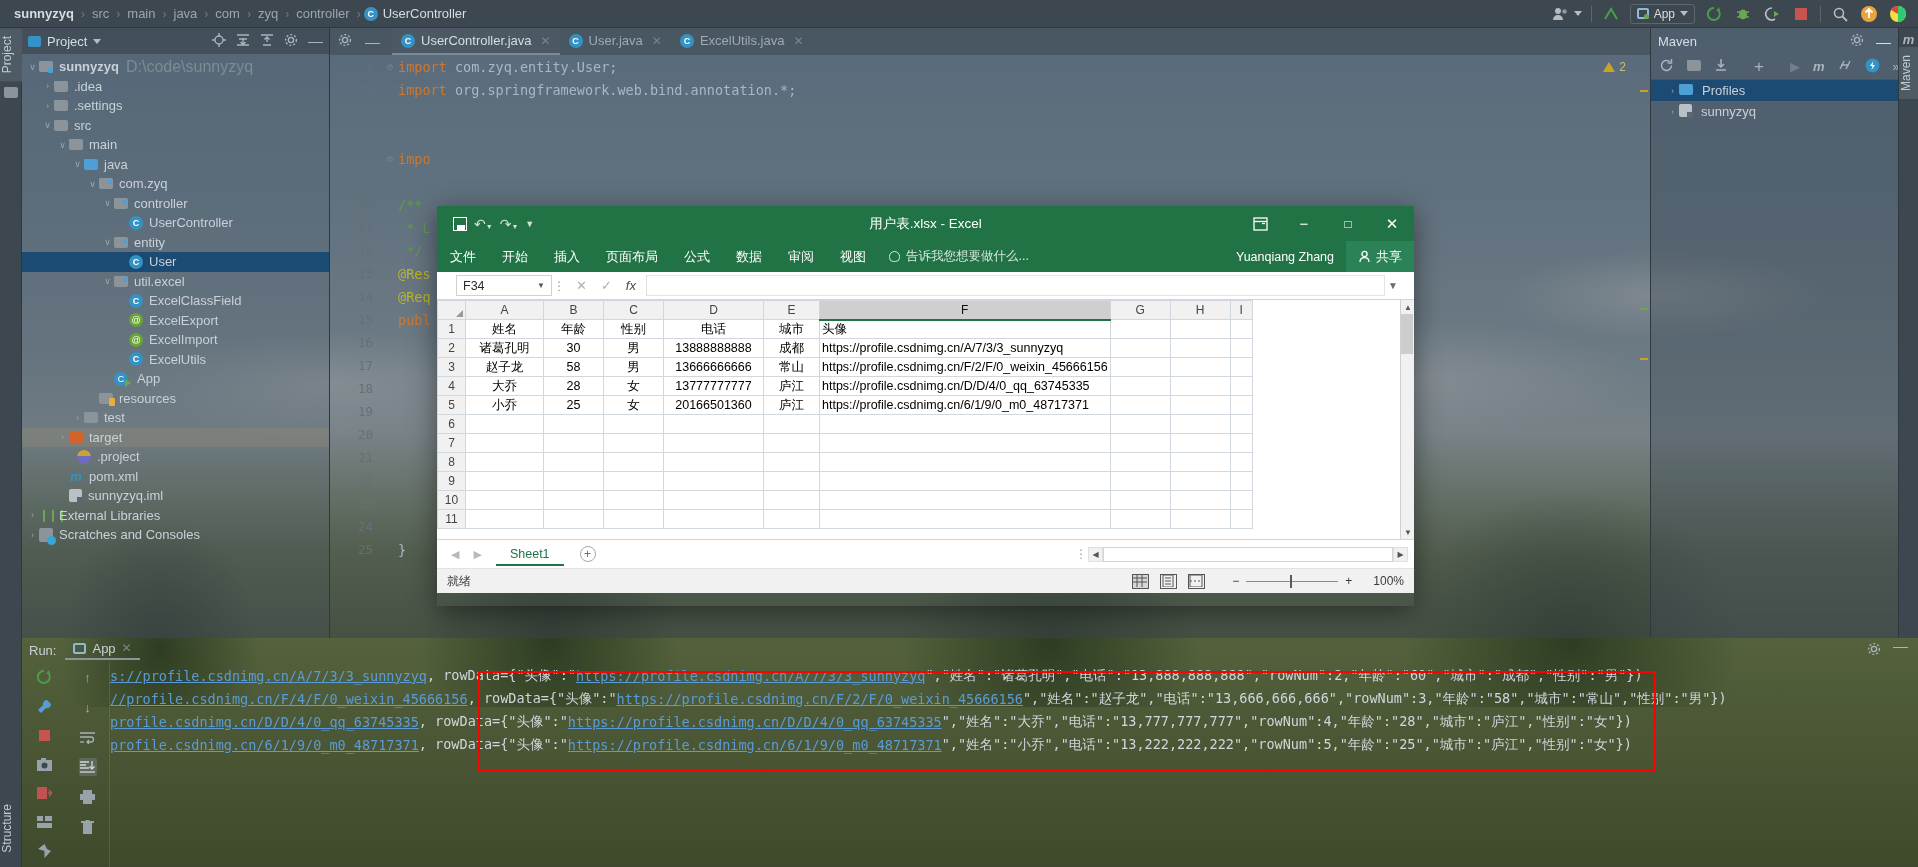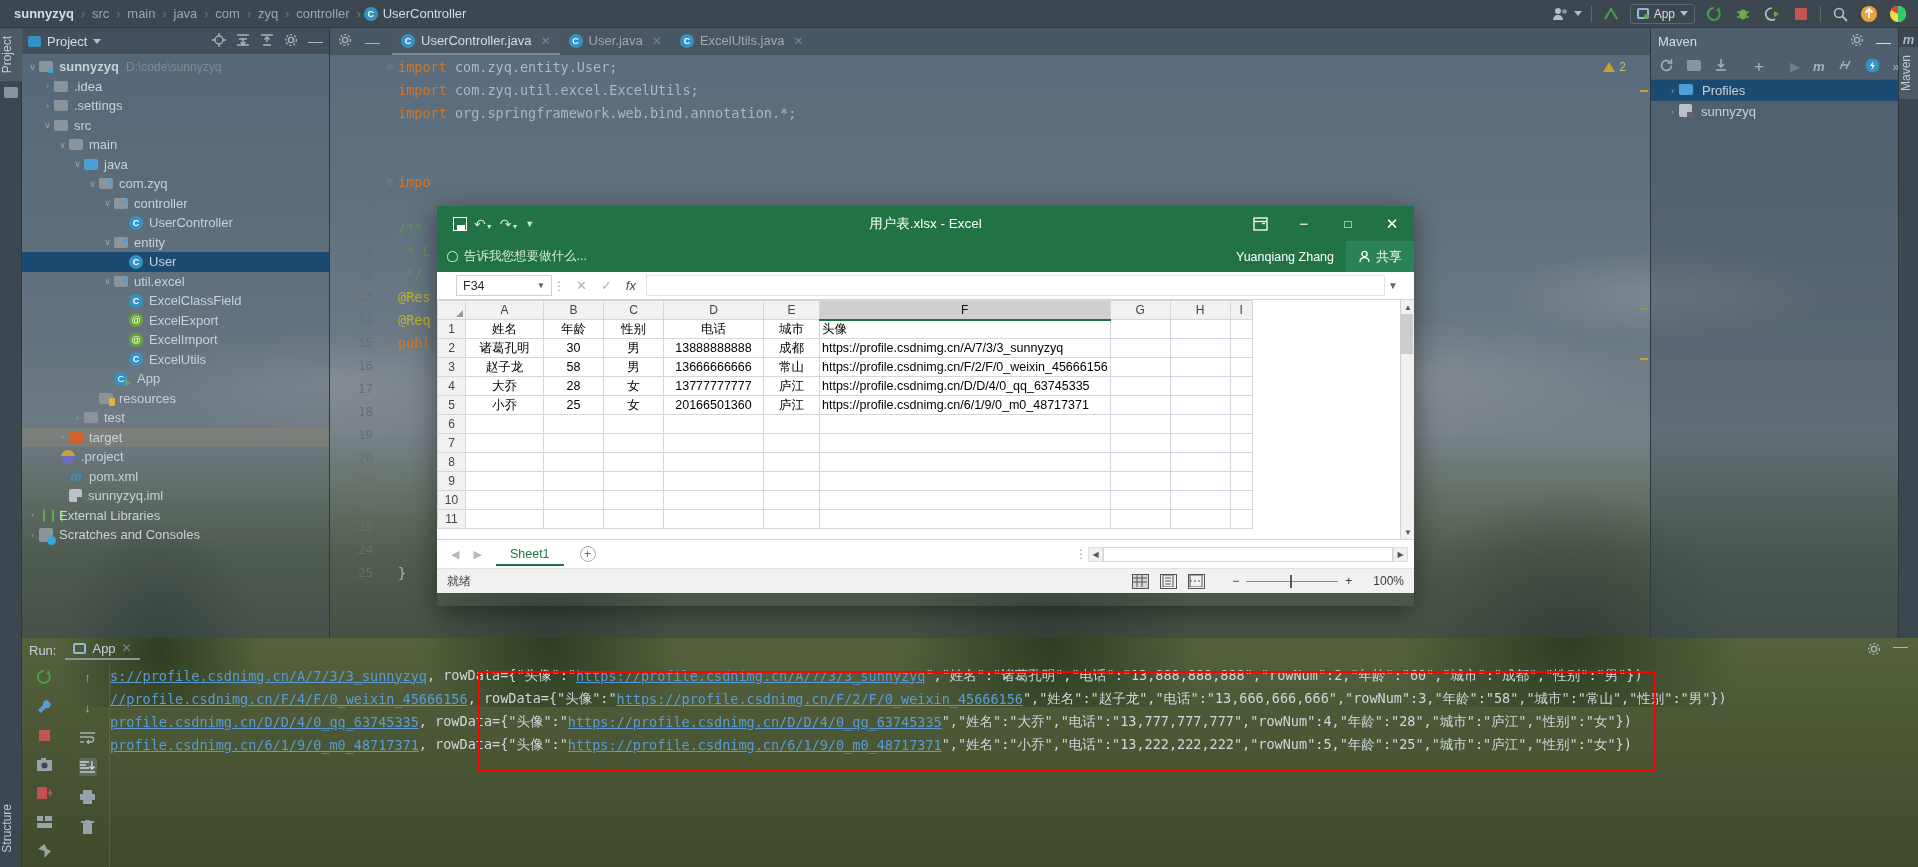--- a/index.html
+++ b/index.html
@@ -88,21 +88,21 @@
   .trow.sel2 { background:rgba(140,135,120,.45); }
   .arrow { width:13px; text-align:center; color:#9aa7b0; font-size:9px; flex:none;}
   .folder { width:14px;height:11px;background:#8b949b;border-radius:1px 2px 2px 2px;display:inline-block;margin-right:5px;flex:none;position:relative;}
   .folder.blue{background:#4d9fd6;}
   .folder.orange{background:#d2622a;}
   .folder.pkg{background:#8b949b;}
   .folder.pkg::after{content:"";position:absolute;right:1px;top:2px;width:4px;height:4px;background:#4d9fd6;border-radius:1px;}
   .folder.mod::after{content:"";position:absolute;right:0px;bottom:-1px;width:5px;height:5px;background:#4d9fd6;border-radius:1px;}
   .folder.res::after{content:"";position:absolute;right:-2px;bottom:-2px;width:6px;height:8px;background:#e8b03a;border-radius:1px;}
   .tlabel { margin-left:1px; }
-  .tpath { color:#7f8b94; margin-left:7px; font-size:12px;}
+  .tpath { color:#7f8b94; margin-left:7px; font-size:16px;}
   .ico-m { color:#3592c4; font-style:italic; font-weight:bold; font-size:13px; width:14px; display:inline-block; margin-right:5px; text-align:center; flex:none;}
   .ico-iml { width:13px;height:13px;background:#b9c0c6;border-radius:2px;display:inline-block;margin-right:5px;flex:none;position:relative;}
   .ico-iml::after{content:"";position:absolute;right:-1px;bottom:-1px;width:6px;height:6px;background:#5b6670;}
   .ico-proj { width:14px;height:14px;border-radius:50%;background:linear-gradient(180deg,#caa23a 45%,#6f6bbf 45%);display:inline-block;margin-right:5px;flex:none;}
   .ico-lib { display:inline-block;margin-right:5px;width:14px;flex:none;color:#6aa84f;letter-spacing:-1px;font-size:12px;}
   .ico-scratch{width:14px;height:14px;display:inline-block;margin-right:5px;flex:none;position:relative;background:#8b949b;border-radius:2px;}
   .ico-scratch::after{content:"";position:absolute;right:-3px;bottom:-3px;width:9px;height:9px;border-radius:50%;background:#37a6d9;}
 
   
   .editor-area {
@@ -518,21 +518,21 @@
         </span>
         <span class="tlabel">test</span>
       </div>
       <div class="trow sel2" style="padding-left: 34px;">
         <span class="arrow">›</span>
         <span style="display: flex; align-items: center;">
           <span class="folder orange"></span>
         </span>
         <span class="tlabel">target</span>
       </div>
-      <div class="trow" style="padding-left: 26px;">
+      <div class="trow" style="padding-left: 42px;">
         <span class="arrow"></span>
         <span style="display: flex; align-items: center;">
           <span class="ico-proj"></span>
         </span>
         <span class="tlabel">.project</span>
       </div>
       <div class="trow" style="padding-left: 34px;">
         <span class="arrow"></span>
         <span style="display: flex; align-items: center;">
           <span class="ico-m">m</span>
@@ -596,25 +596,20 @@
     <span class="warn-tri"></span>
     <span>2</span>
   </div>
   <div class="code" id="code">
       <div class="cline">
         <span class="lnum">3</span>
         <span class="fold">⊖</span>
         <span class="ctext"><span class="kw">import</span> com.zyq.entity.User;</span>
       </div>
       <div class="cline">
-        <span class="lnum">4</span>
-        <span class="fold"></span>
-        <span class="ctext"><span class="kw">import</span> com.zyq.util.excel.ExcelUtils;</span>
-      </div>
-      <div class="cline">
         <span class="lnum">5</span>
         <span class="fold"></span>
         <span class="ctext"><span class="kw">import</span> org.springframework.web.bind.annotation.*;</span>
       </div>
       <div class="cline">
         <span class="lnum">6</span>
         <span class="fold"></span>
       </div>
       <div class="cline">
         <span class="lnum">7</span>
@@ -797,20 +792,30 @@
             <path d="M1 4.5h13" stroke="#fff" stroke-width="1.3"></path>
             <path d="M9 6.5h3" stroke="#fff" stroke-width="1.3"></path>
           </svg>
       </span>
       <span class="xl-wb">−</span>
       <span class="xl-wb" style="font-size:12px">□</span>
       <span class="xl-wb">✕</span>
     </div>
   </div>
   <div class="xl-ribbon">
+    <span id="ribbon-tabs" style="display:flex;">
+        <span class="xl-tab">文件</span>
+        <span class="xl-tab">开始</span>
+        <span class="xl-tab">插入</span>
+        <span class="xl-tab">页面布局</span>
+        <span class="xl-tab">公式</span>
+        <span class="xl-tab">数据</span>
+        <span class="xl-tab">审阅</span>
+        <span class="xl-tab">视图</span>
+      </span>
     <span class="xl-tell">
       <span class="bulb"></span>
       <span>告诉我您想要做什么...</span>
     </span>
     <span class="xl-user">Yuanqiang Zhang</span>
     <span class="xl-share">
       <svg width="13" height="13" viewBox="0 0 13 13">
           <circle cx="6.5" cy="4" r="2.6" stroke="#fff" stroke-width="1.3" fill="none"></circle>
           <path d="M2 12c0-2.6 2-4.3 4.5-4.3S11 9.4 11 12" stroke="#fff" stroke-width="1.3" fill="none"></path>
         </svg>

